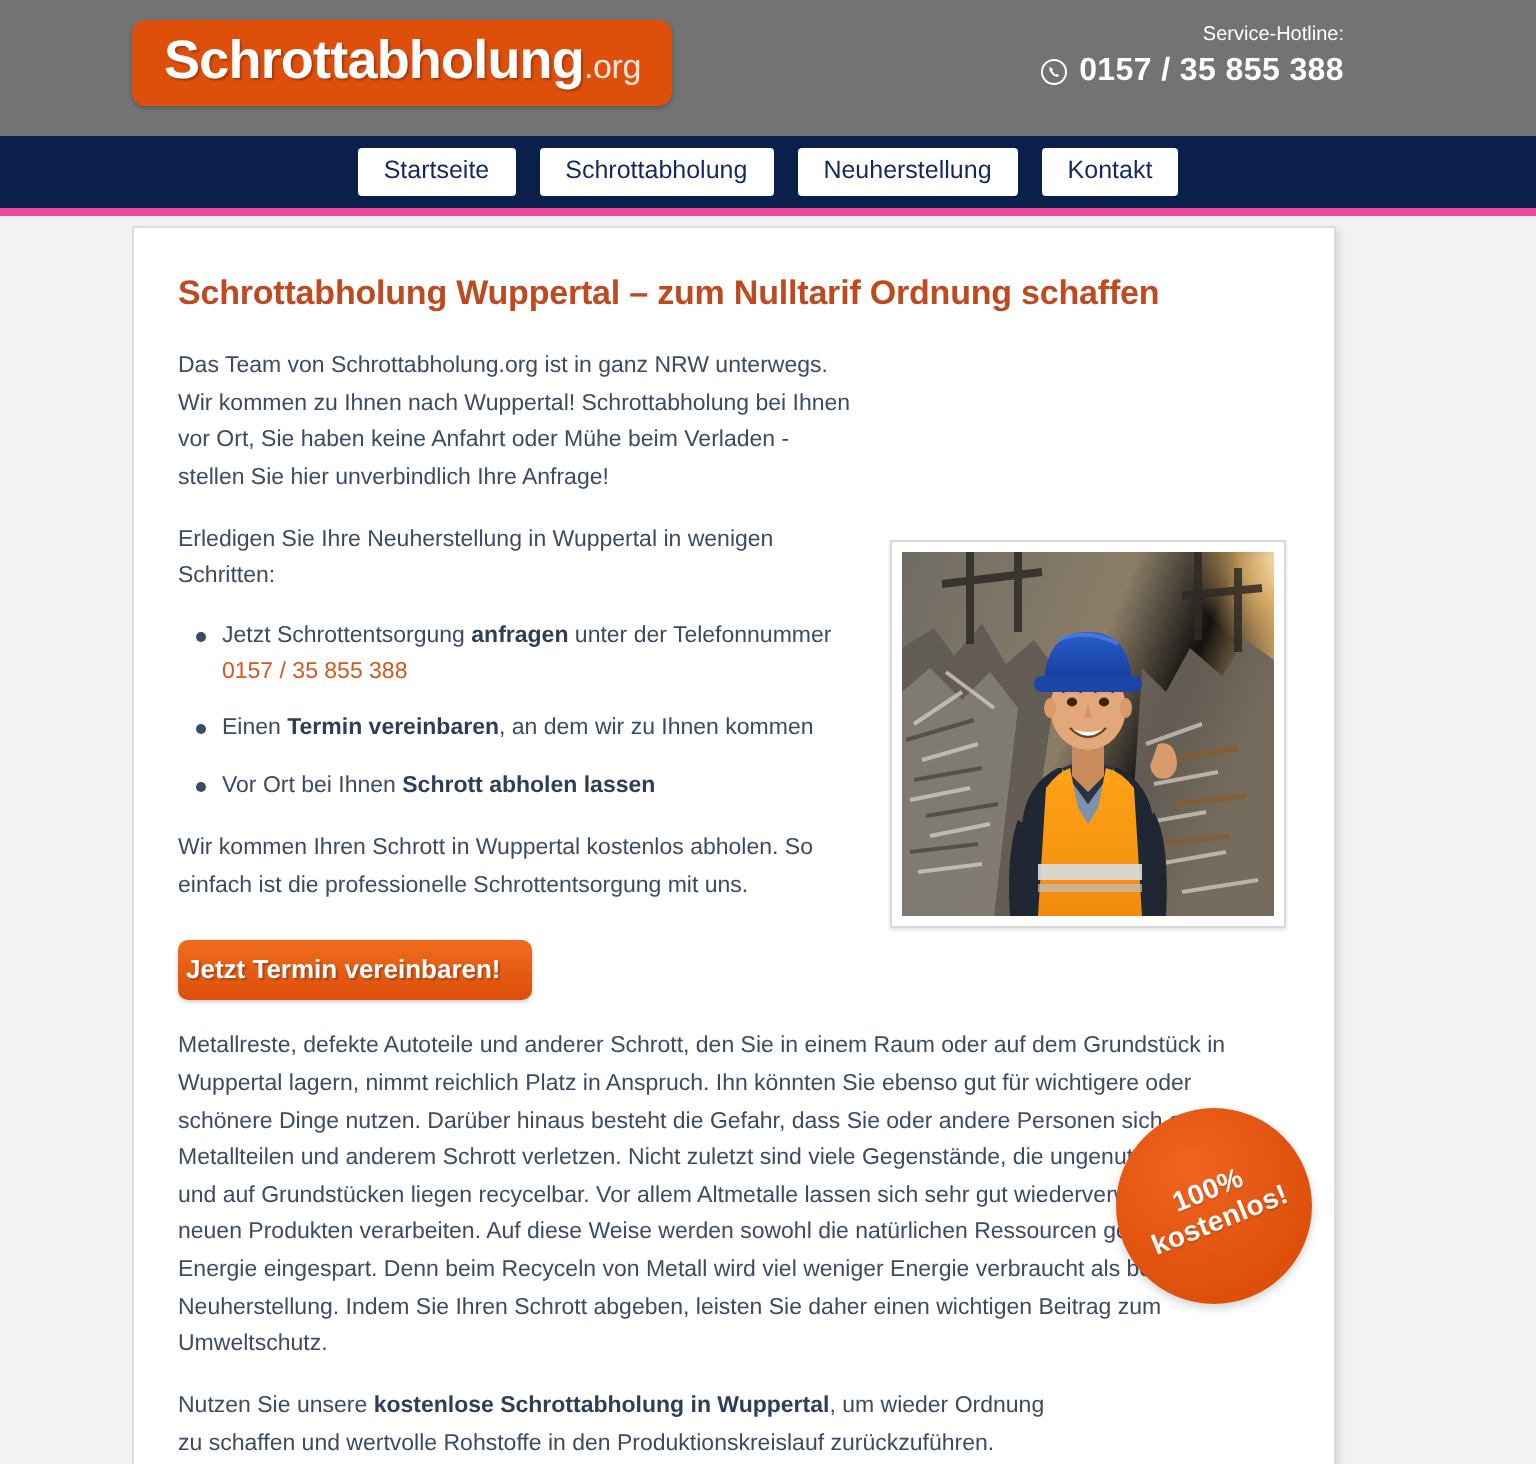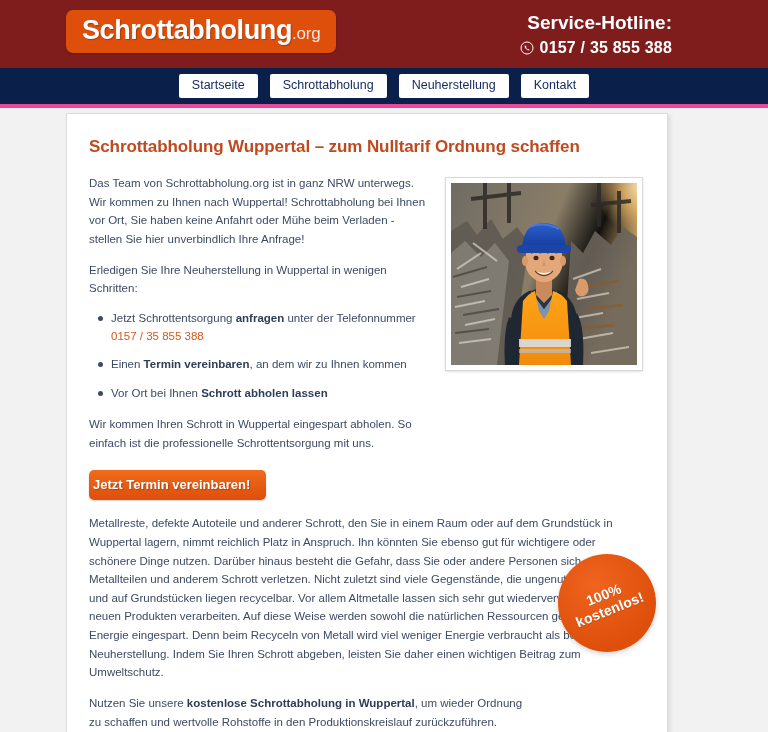--- a/index.html
+++ b/index.html
@@ -19,21 +19,21 @@
     position: relative;
     width: 768px;
     height: 732px;
     overflow: hidden;
     background: #f2f2f2;
   }
 
   
   .header {
     height: 68px;
-    background: #7f1d1d;
+    background: #737373;
     position: relative;
     padding-left: 10px;
   }
   .logo {
     position: absolute;
     left: 66px;
     top: 10px;
     background: #de4f0c;
     border-radius: 7px;
     padding: 7px 16px 9px 16px;
@@ -55,22 +55,22 @@
   }
   .hotline {
     position: absolute;
     right: 96px;
     top: 11px;
     text-align: right;
     color: #ffffff;
     line-height: 1.3;
   }
   .hotline-label {
-    font-size: 19px;
-    font-weight: bold;
+    font-size: 10px;
+    font-weight: normal;
     display: block;
   }
   .hotline-row {
     display: flex;
     align-items: center;
     justify-content: flex-end;
     gap: 6px;
     margin-top: 2px;
   }
   .hotline-number {
@@ -134,21 +134,21 @@
     font-size: 11.5px;
     line-height: 1.62;
     color: #3c4a63;
   }
   p.body b { font-weight: bold; color: #2f3d57; }
   .tel-orange { color: #d2581f; }
 
   .intro-wrap {
     display: flex;
     gap: 16px;
-    align-items: flex-start;
+    align-items: flex-end;
   }
   .intro-left { width: 340px; flex: 0 0 340px; }
 
   .photo {
     position: relative;
     width: 198px;
     height: 194px;
     flex: 0 0 198px;
     margin-top: 3px;
     padding: 5px;
@@ -268,21 +268,21 @@
         <p class="body">Das Team von Schrottabholung.org ist in ganz NRW unterwegs. Wir kommen zu Ihnen nach Wuppertal! Schrottabholung bei Ihnen vor Ort, Sie haben keine Anfahrt oder Mühe beim Verladen - stellen Sie hier unverbindlich Ihre Anfrage!</p>
 
         <p class="body">Erledigen Sie Ihre Neuherstellung in Wuppertal in wenigen Schritten:</p>
 
         <ul class="steps">
           <li><span>Jetzt Schrottentsorgung </span><b>anfragen</b><span> unter der Telefonnummer </span><span class="tel-orange">0157 / 35 855 388</span></li>
           <li><span>Einen </span><b>Termin vereinbaren</b><span>, an dem wir zu Ihnen kommen</span></li>
           <li><span>Vor Ort bei Ihnen </span><b>Schrott abholen lassen</b><span></span></li>
         </ul>
 
-        <p class="body">Wir kommen Ihren Schrott in Wuppertal eingespart abholen. So einfach ist die professionelle Schrottentsorgung mit uns.</p>
+        <p class="body">Wir kommen Ihren Schrott in Wuppertal kostenlos abholen. So einfach ist die professionelle Schrottentsorgung mit uns.</p>
       </div>
 
       <div class="photo">
         <div class="photo-inner">
           <svg viewBox="0 0 186 182" preserveAspectRatio="xMidYMid slice" style="display:block;width:100%;height:100%">
             <defs>
               <linearGradient id="sky" x1="0" y1="0" x2="1" y2="0.4">
                 <stop offset="0" stop-color="#6d6a63"></stop>
                 <stop offset="0.55" stop-color="#8d7f67"></stop>
                 <stop offset="0.78" stop-color="#e9a martin"></stop>

